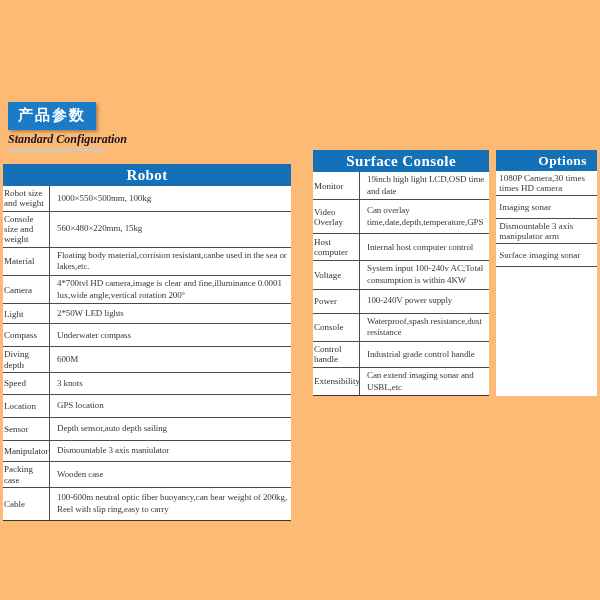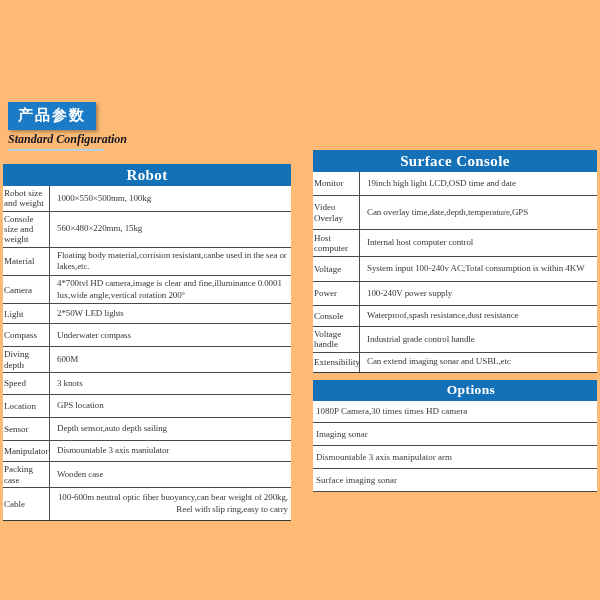--- a/index.html
+++ b/index.html
@@ -22,29 +22,29 @@
     padding:4px 10px 5px 10px;box-shadow:2px 2px 3px rgba(0,0,0,0.3);
   }
   .badge-subtitle{
     font-size:12px;font-weight:bold;font-style:italic;color:#141422;
     margin-top:2px;padding-bottom:2px;border-bottom:2px solid #b9cfdf;
     white-space:nowrap;
   }
   
   .spec-table{background:#fff;}
   .left-table{position:absolute;left:3px;top:148px;width:288px;margin-top:16px;}
-  .right-col{position:absolute;left:313px;top:150px;width:284px;display:flex;flex-direction:column;gap:7px;}
+  .right-col{position:absolute;left:313px;top:150px;width:284px;display:flex;flex-direction:row;gap:7px;}
   .table-header{
     background:var(--header-blue);color:#fff;height:22px;
     display:flex;align-items:center;justify-content:center;
     font-size:15px;font-weight:600;letter-spacing:0.4px;
   }
   .options-header{font-size:13.5px;font-weight:700;height:21px;padding-left:32px;}
   .row{display:flex;align-items:stretch;border-bottom:1px solid var(--border);}
-  .row.last{border-bottom:1.6px solid #383838;text-align:right;}
+  .row.last{border-bottom:1.6px solid #383838;}
   .cell{display:flex;align-items:center;}
   .label{
     width:47px;flex:0 0 47px;border-right:1px solid var(--border);
     font-size:9px;line-height:1.15;padding:2px 1px 2px 1px;color:#333;
   }
   .value{
     flex:1;font-size:9px;letter-spacing:-0.1px;line-height:1.3;
     padding:2px 3px 2px 7px;color:#3b3b3b;
   }
   .value.sm{font-size:7px;letter-spacing:-0.3px;line-height:1.5;padding-right:1px;}
@@ -143,21 +143,21 @@
       </div>
       <div class="row" style="min-height:24px">
         <div class="cell label">Power</div>
         <div class="cell value">100-240V power supply</div>
       </div>
       <div class="row" style="min-height:21px">
         <div class="cell label">Console</div>
         <div class="cell value">Waterproof,spash resistance,dust resistance</div>
       </div>
       <div class="row" style="min-height:24px">
-        <div class="cell label">Voltage handle</div>
+        <div class="cell label">Control handle</div>
         <div class="cell value">Industrial grade control handle</div>
       </div>
       <div class="row last" style="min-height:20px">
         <div class="cell label">Extensibility</div>
         <div class="cell value">Can extend imaging sonar and USBL,etc</div>
       </div>
     </div>
 
     <div class="spec-table">
       <div class="table-header options-header">Options</div>

